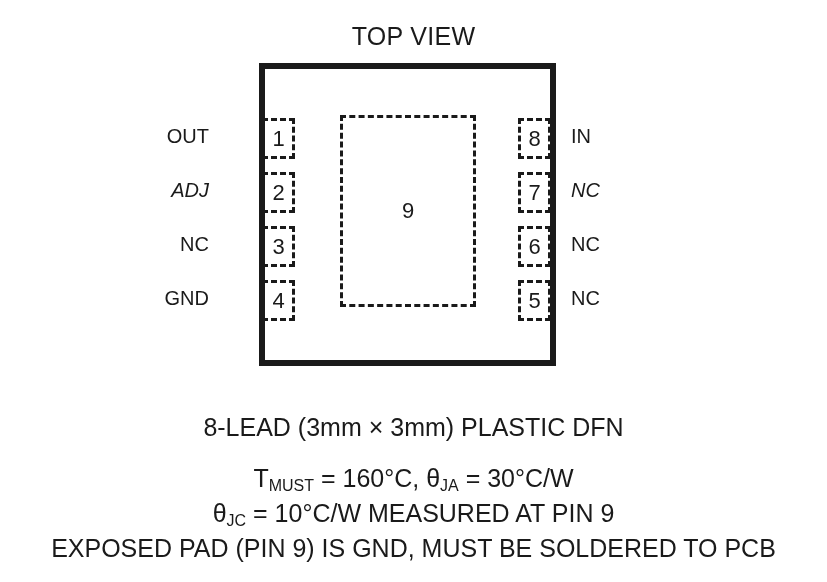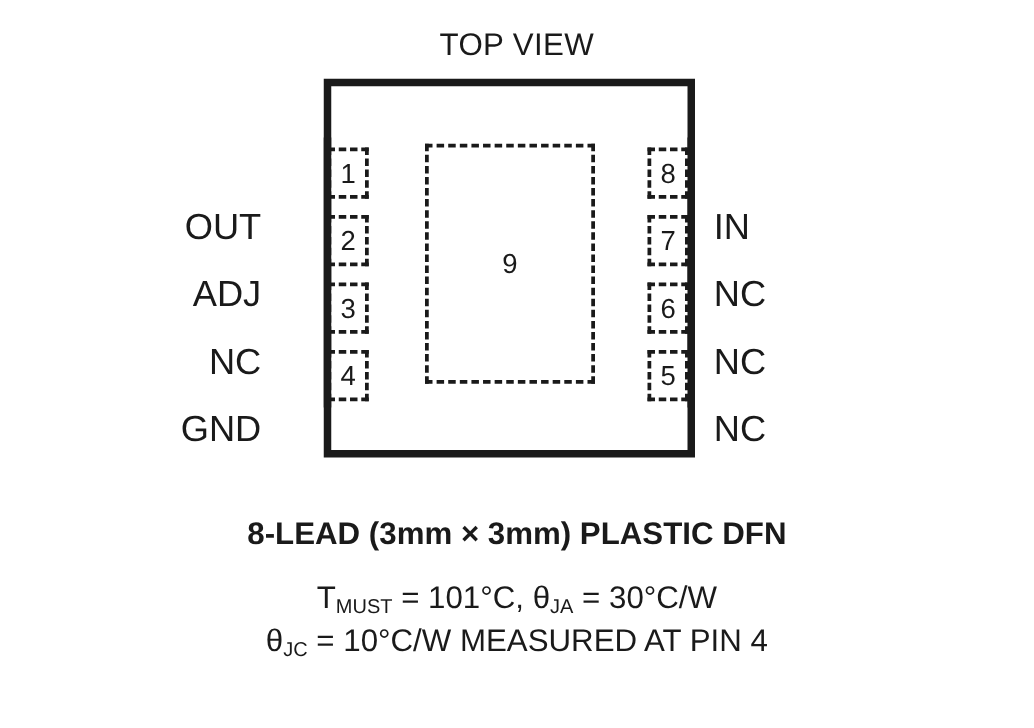--- a/index.html
+++ b/index.html
@@ -105,50 +105,49 @@
     left: 550px;
     top: 110px;
     width: 6px;
     height: 216px;
     background: #1a1a1a;
   }
 
   
   .pin-label {
     position: absolute;
-    font-size: 29px;
-    line-height: 1;
-    white-space: nowrap;
-    margin-top: 42px;
+    font-size: 20px;
+    line-height: 1;
+    white-space: nowrap;
   }
   .pin-label.left {
     right: 588px;   
     text-align: right;
   }
   .pin-label.right {
     left: 571px;
     text-align: right;
   }
   .label-row-1 { top: 126px; }
-  .label-row-2 { top: 180px; }
+  .label-row-2 { top: 180px; font-style: italic; }
   .label-row-3 { top: 234px; }
   .label-row-4 { top: 288px; }
 
   
   .caption {
     position: absolute;
     left: 0;
     width: 827px;
     text-align: center;
     font-size: 25px;
     line-height: 1;
     white-space: nowrap;
   }
   .caption-pkg   { top: 382px; }
-  .caption-lead  { top: 415px; font-weight: bold; }
+  .caption-lead  { top: 415px; }
 
   .thermal {
     position: absolute;
     left: 0;
     width: 827px;
     text-align: center;
     font-size: 25px;
     line-height: 1;
     white-space: nowrap;
   }
@@ -212,21 +211,22 @@
   <div class="pin-label left label-row-4">GND</div>
 
   <div class="pin-label right label-row-1">IN</div>
   <div class="pin-label right label-row-2">NC</div>
   <div class="pin-label right label-row-3">NC</div>
   <div class="pin-label right label-row-4">NC</div>
 
   <div class="caption caption-lead">8-LEAD (3mm × 3mm) PLASTIC DFN</div>
 
   <div class="thermal thermal-1">
-    <span>T</span><sub>MUST</sub><span> = 101°C, </span><span>θ</span><sub>JA</sub><span> = 30°C/W</span>
+    <span>T</span><sub>MUST</sub><span> = 160°C, </span><span>θ</span><sub>JA</sub><span> = 30°C/W</span>
   </div>
 
   <div class="thermal thermal-2">
-    <span>θ</span><sub>JC</sub><span> = 10°C/W MEASURED AT PIN 4</span>
-  </div>
-
+    <span>θ</span><sub>JC</sub><span> = 10°C/W MEASURED AT PIN 9</span>
+  </div>
+
+  <div class="thermal thermal-3">EXPOSED PAD (PIN 9) IS GND, MUST BE SOLDERED TO PCB</div>
 
 </div>
 
 </body></html>

